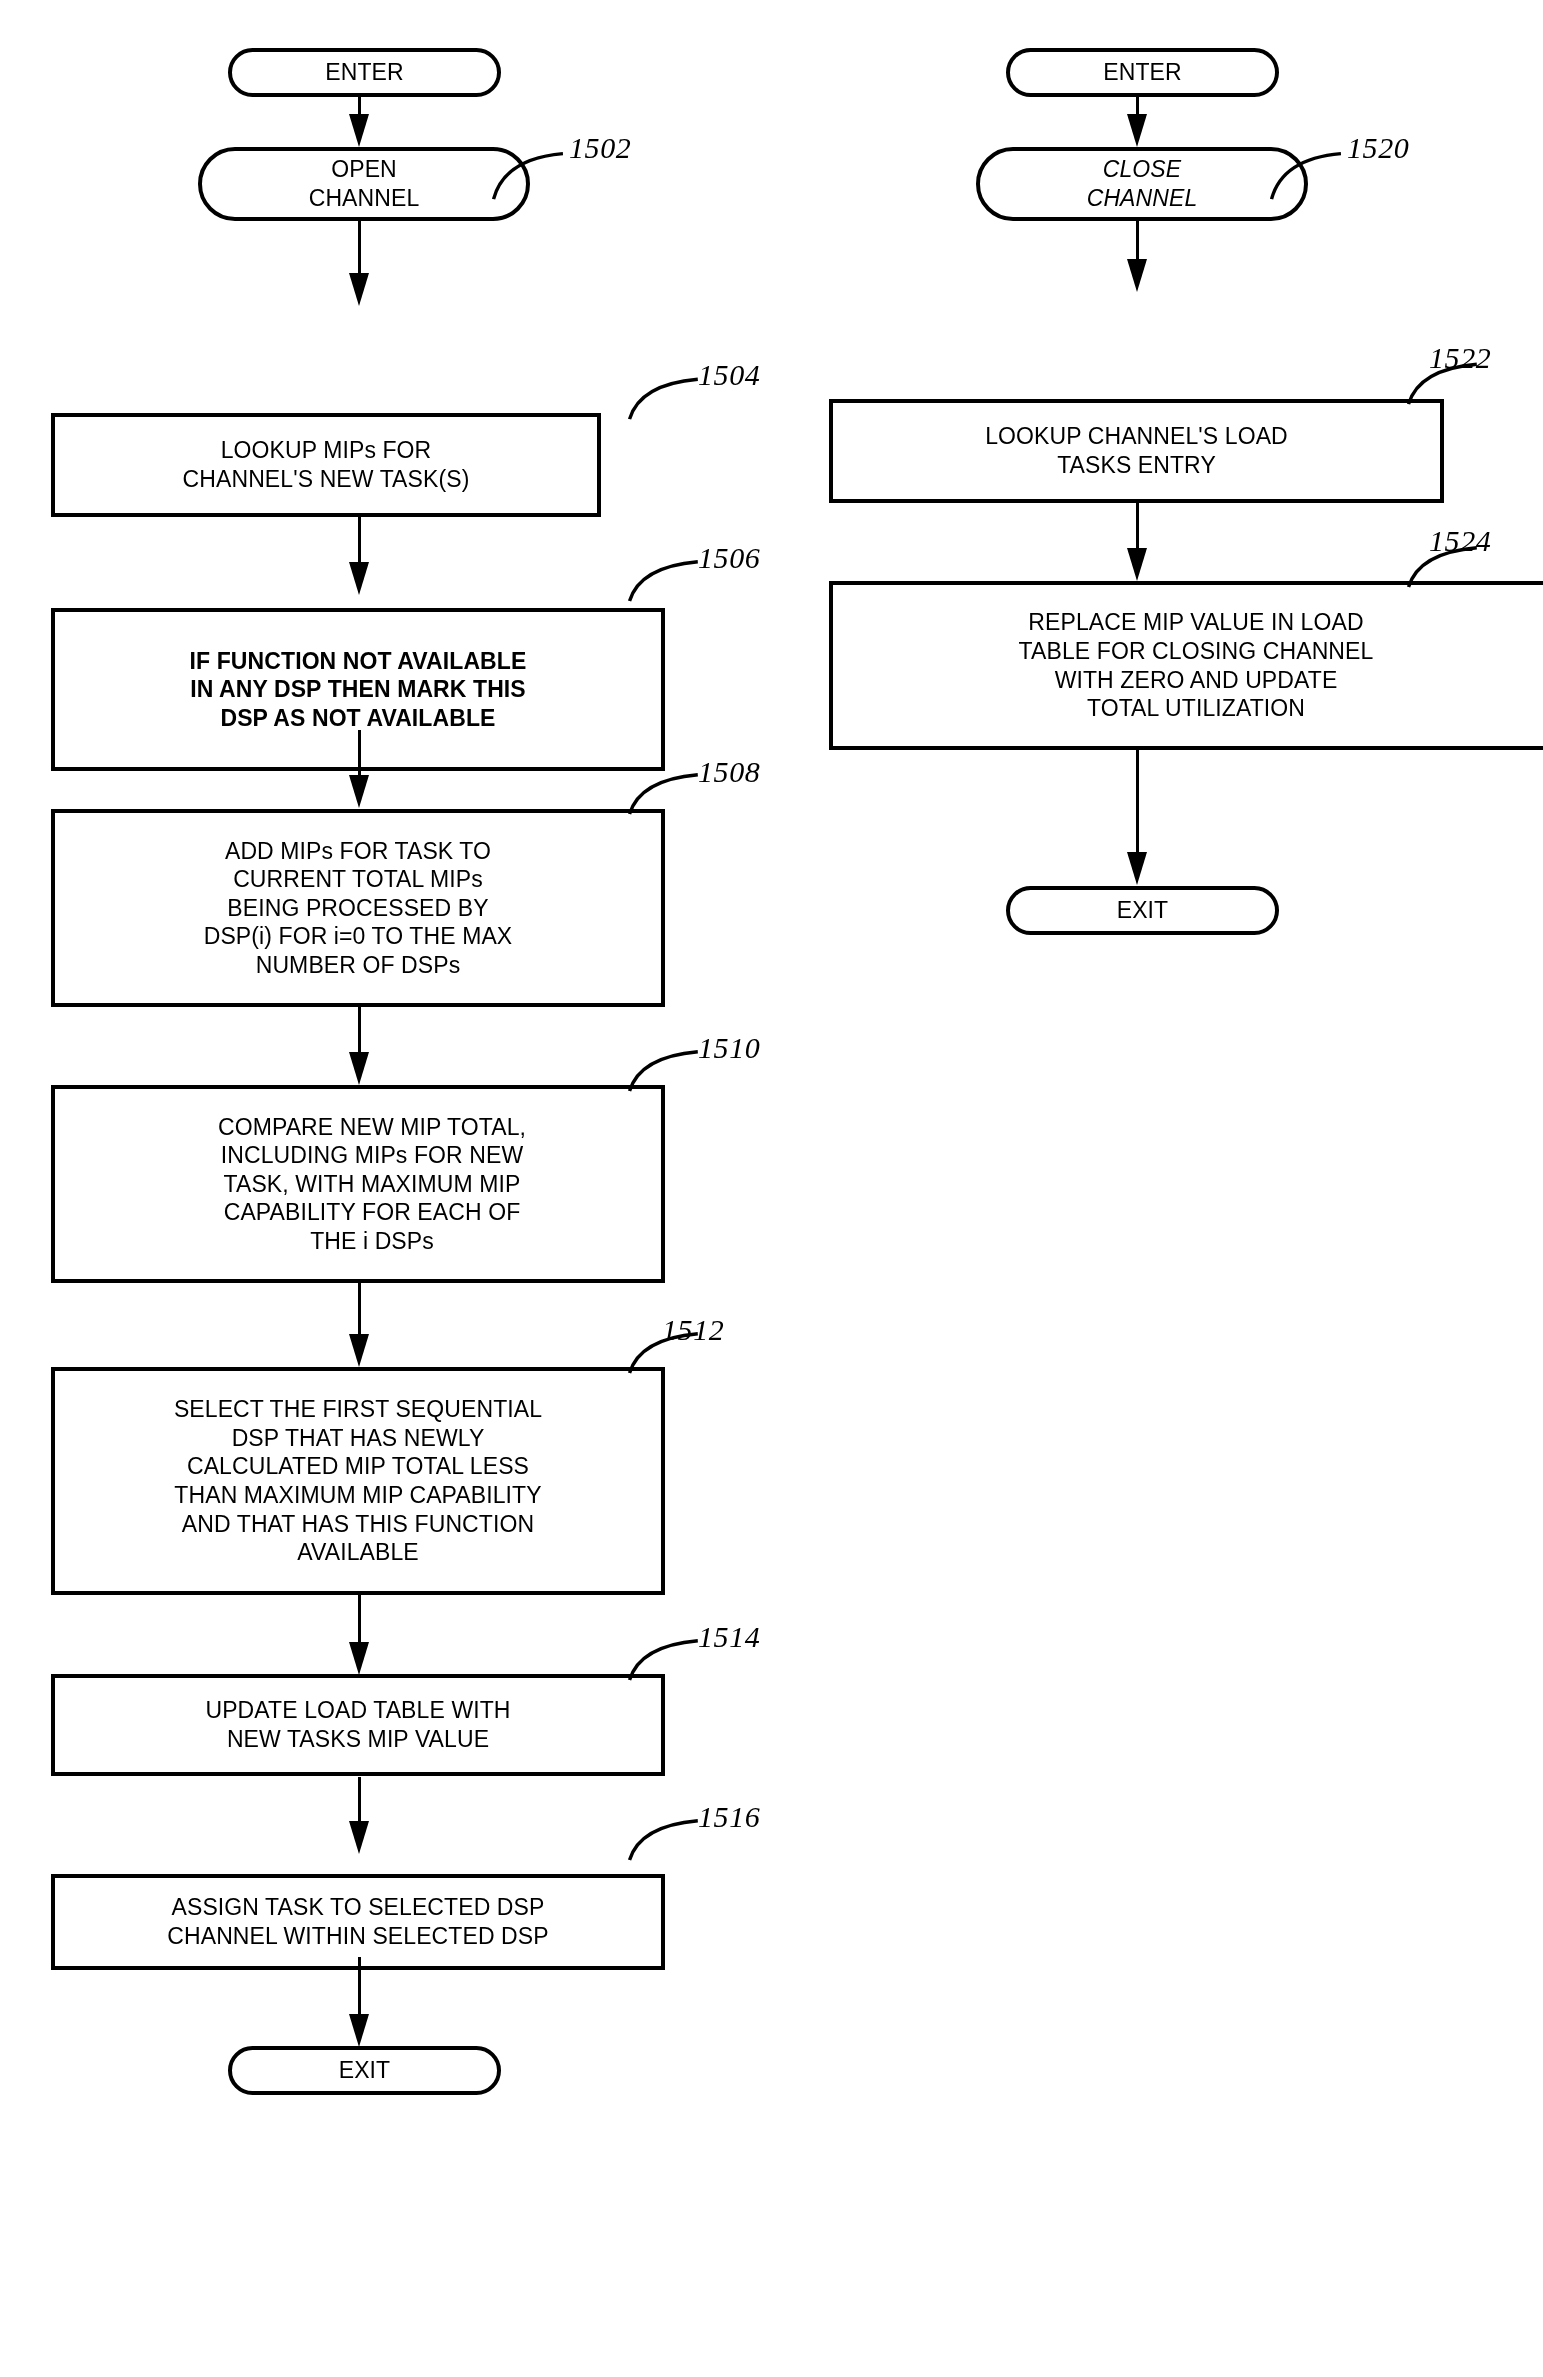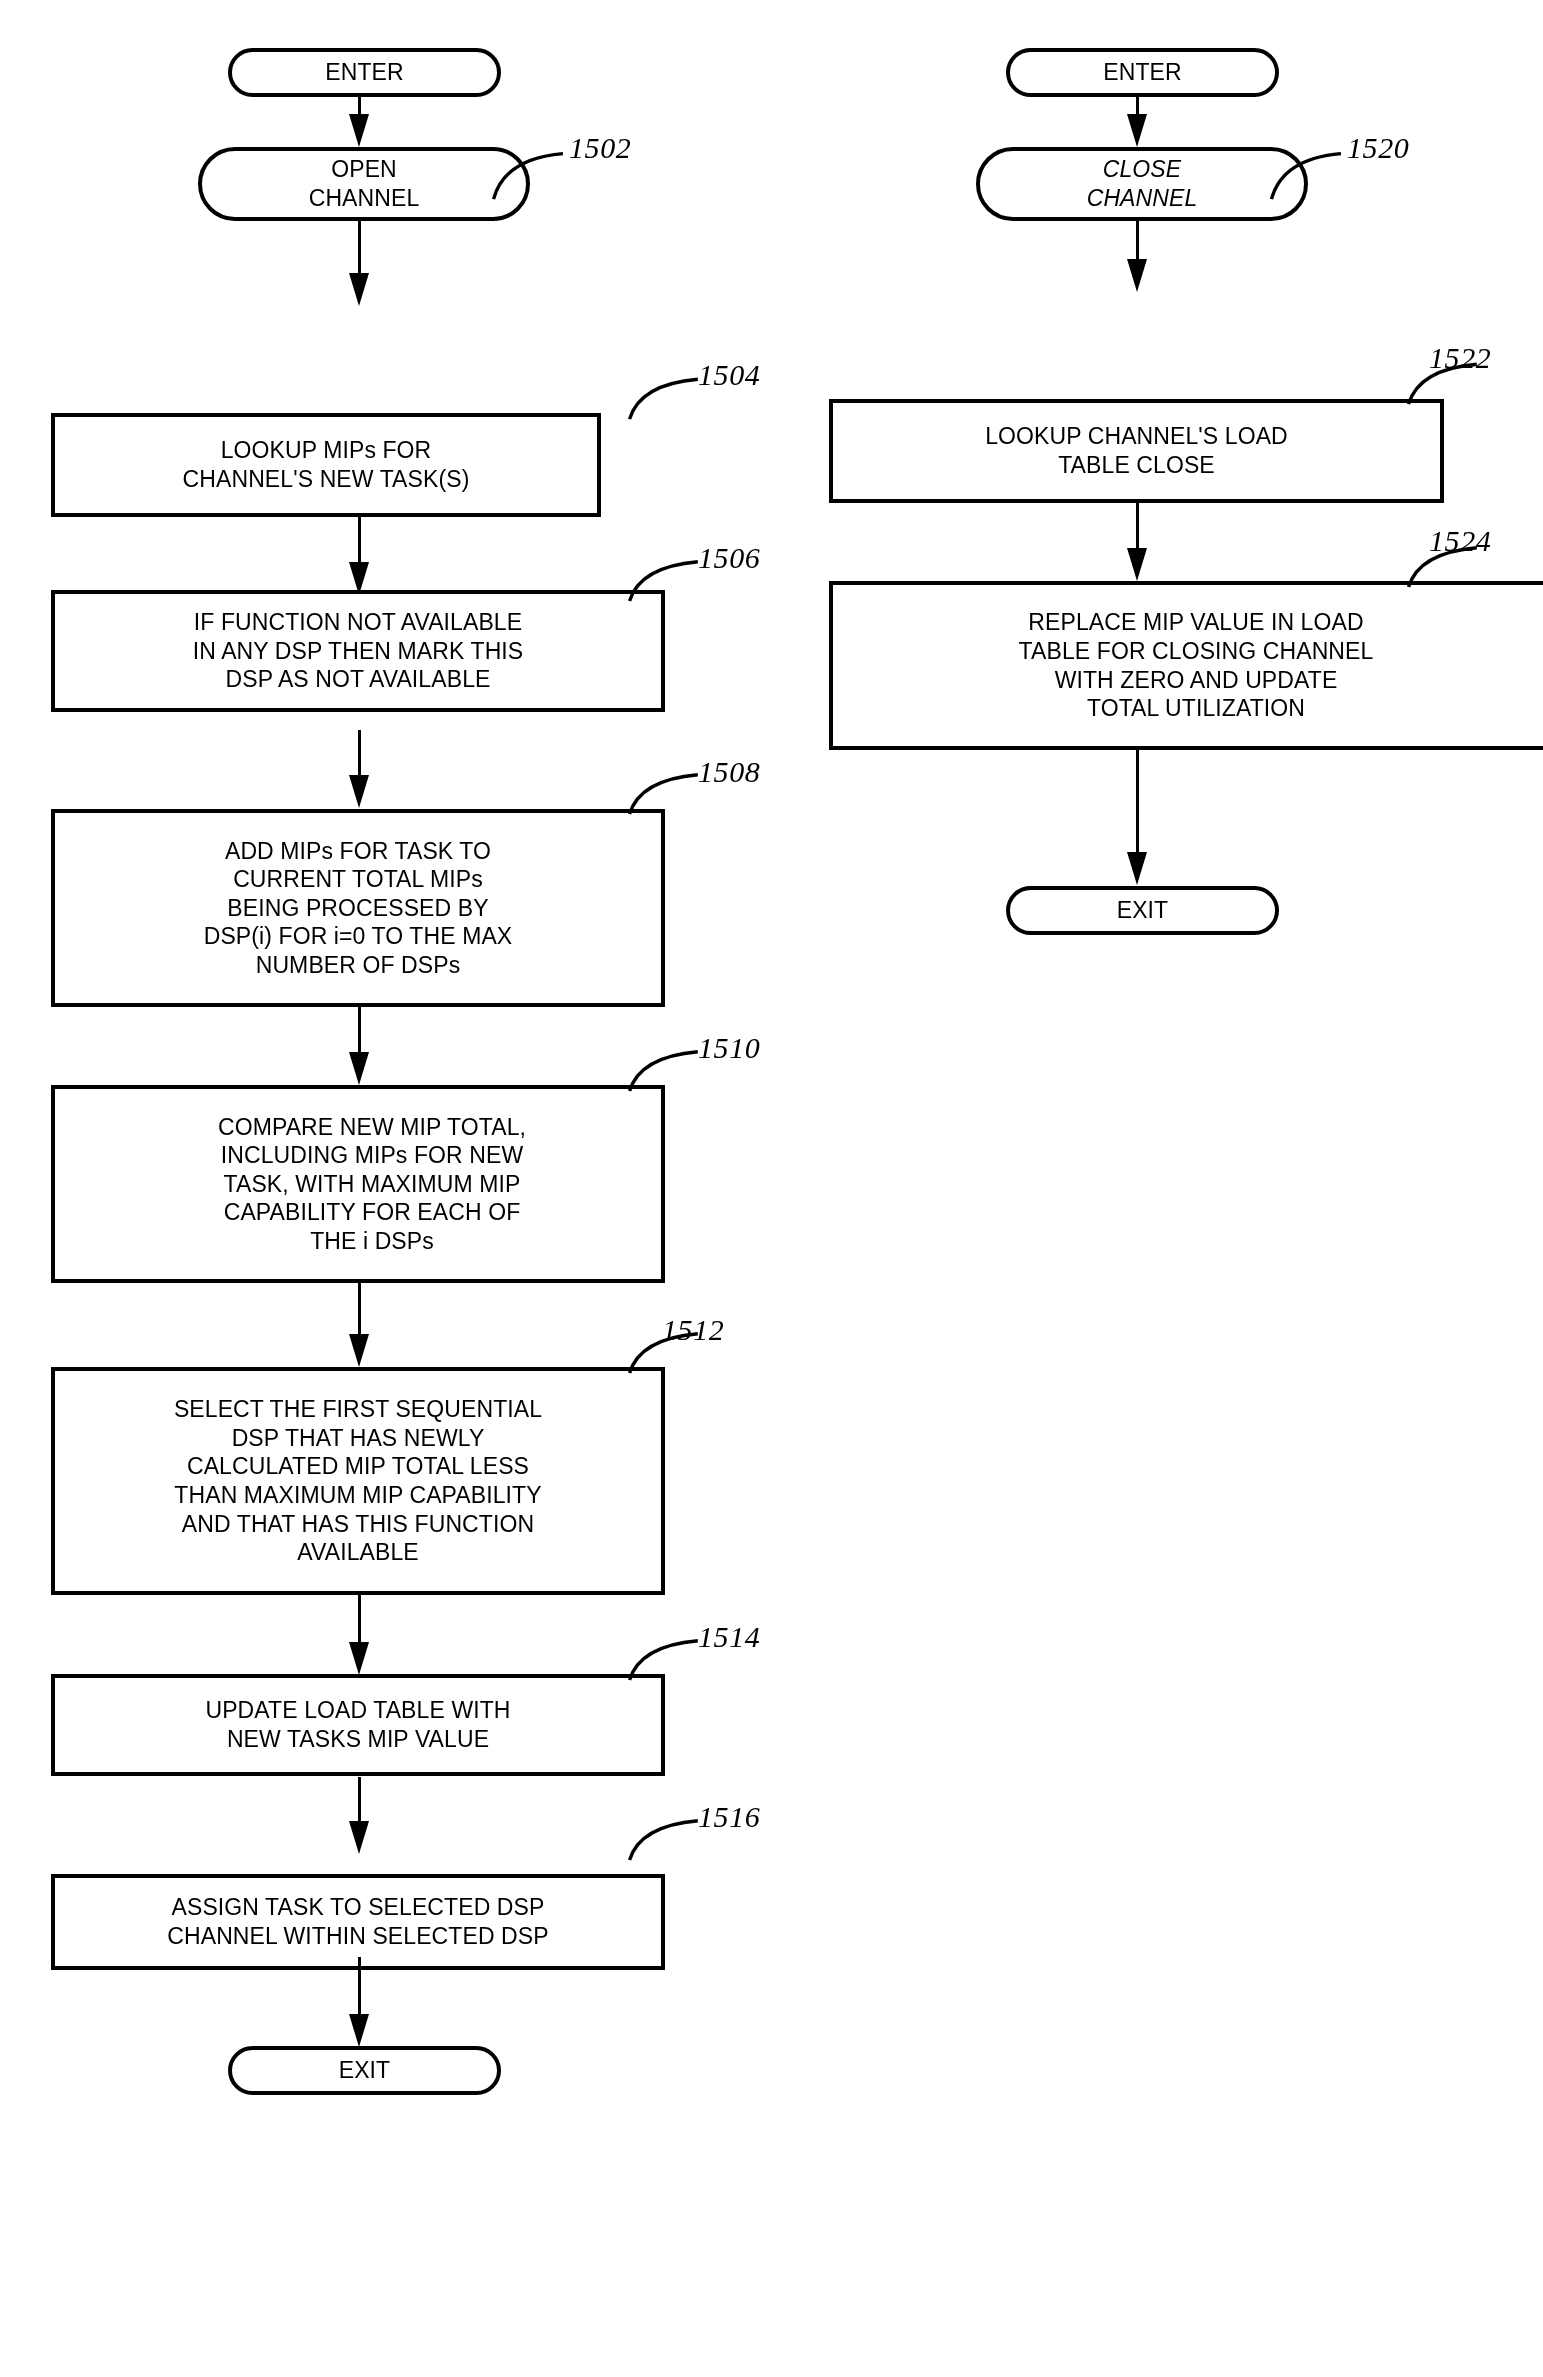--- a/index.html
+++ b/index.html
@@ -88,21 +88,21 @@
 <svg class="leader" width="91" height="63" style="left:625px;top:370px;" viewBox="0 0 160 110">
   <path d="M8 86 C 20 46, 58 22, 128 16" stroke="#000" stroke-width="6" fill="none"></path>
 </svg>
 <div class="refnum" style="left:698px;top:358px;">1504</div>
 
 <div class="arrow" style="left:348px;top:517px;width:23px;height:78px;">
   <div class="stem" style="height:50px;"></div>
     <div class="head"></div>
 </div>
 
-<div class="proc" style="left:51px;top:590px;width:614px;height:122px;">
+<div class="proc" style="left:51px;top:608px;width:614px;height:163px;font-weight:bold;">
   <div class="txt" style="white-space:pre-line;">IF FUNCTION NOT AVAILABLE
 IN ANY DSP THEN MARK THIS
 DSP AS NOT AVAILABLE</div>
 </div>
 <svg class="leader" width="91" height="63" style="left:625px;top:553px;" viewBox="0 0 160 110">
   <path d="M8 84 C 20 45, 58 21, 128 15" stroke="#000" stroke-width="6" fill="none"></path>
 </svg>
 <div class="refnum" style="left:698px;top:541px;">1506</div>
 
 <div class="arrow" style="left:348px;top:730px;width:23px;height:78px;">
@@ -212,21 +212,21 @@
 </svg>
 <div class="refnum" style="left:1347px;top:131px;">1520</div>
 
 <div class="arrow" style="left:1126px;top:221px;width:23px;height:71px;">
   <div class="stem" style="height:43px;"></div>
     <div class="head"></div>
 </div>
 
 <div class="proc" style="left:829px;top:399px;width:615px;height:104px;">
   <div class="txt" style="white-space:pre-line;">LOOKUP CHANNEL'S LOAD
-TABLE CLOSE</div>
+TASKS ENTRY</div>
 </div>
 <svg class="leader" width="91" height="63" style="left:1404px;top:355px;" viewBox="0 0 160 110">
   <path d="M8 86 C 20 46, 58 22, 128 16" stroke="#000" stroke-width="6" fill="none"></path>
 </svg>
 <div class="refnum" style="left:1429px;top:341px;">1522</div>
 
 <div class="arrow" style="left:1126px;top:503px;width:23px;height:78px;">
   <div class="stem" style="height:50px;"></div>
     <div class="head"></div>
 </div>

